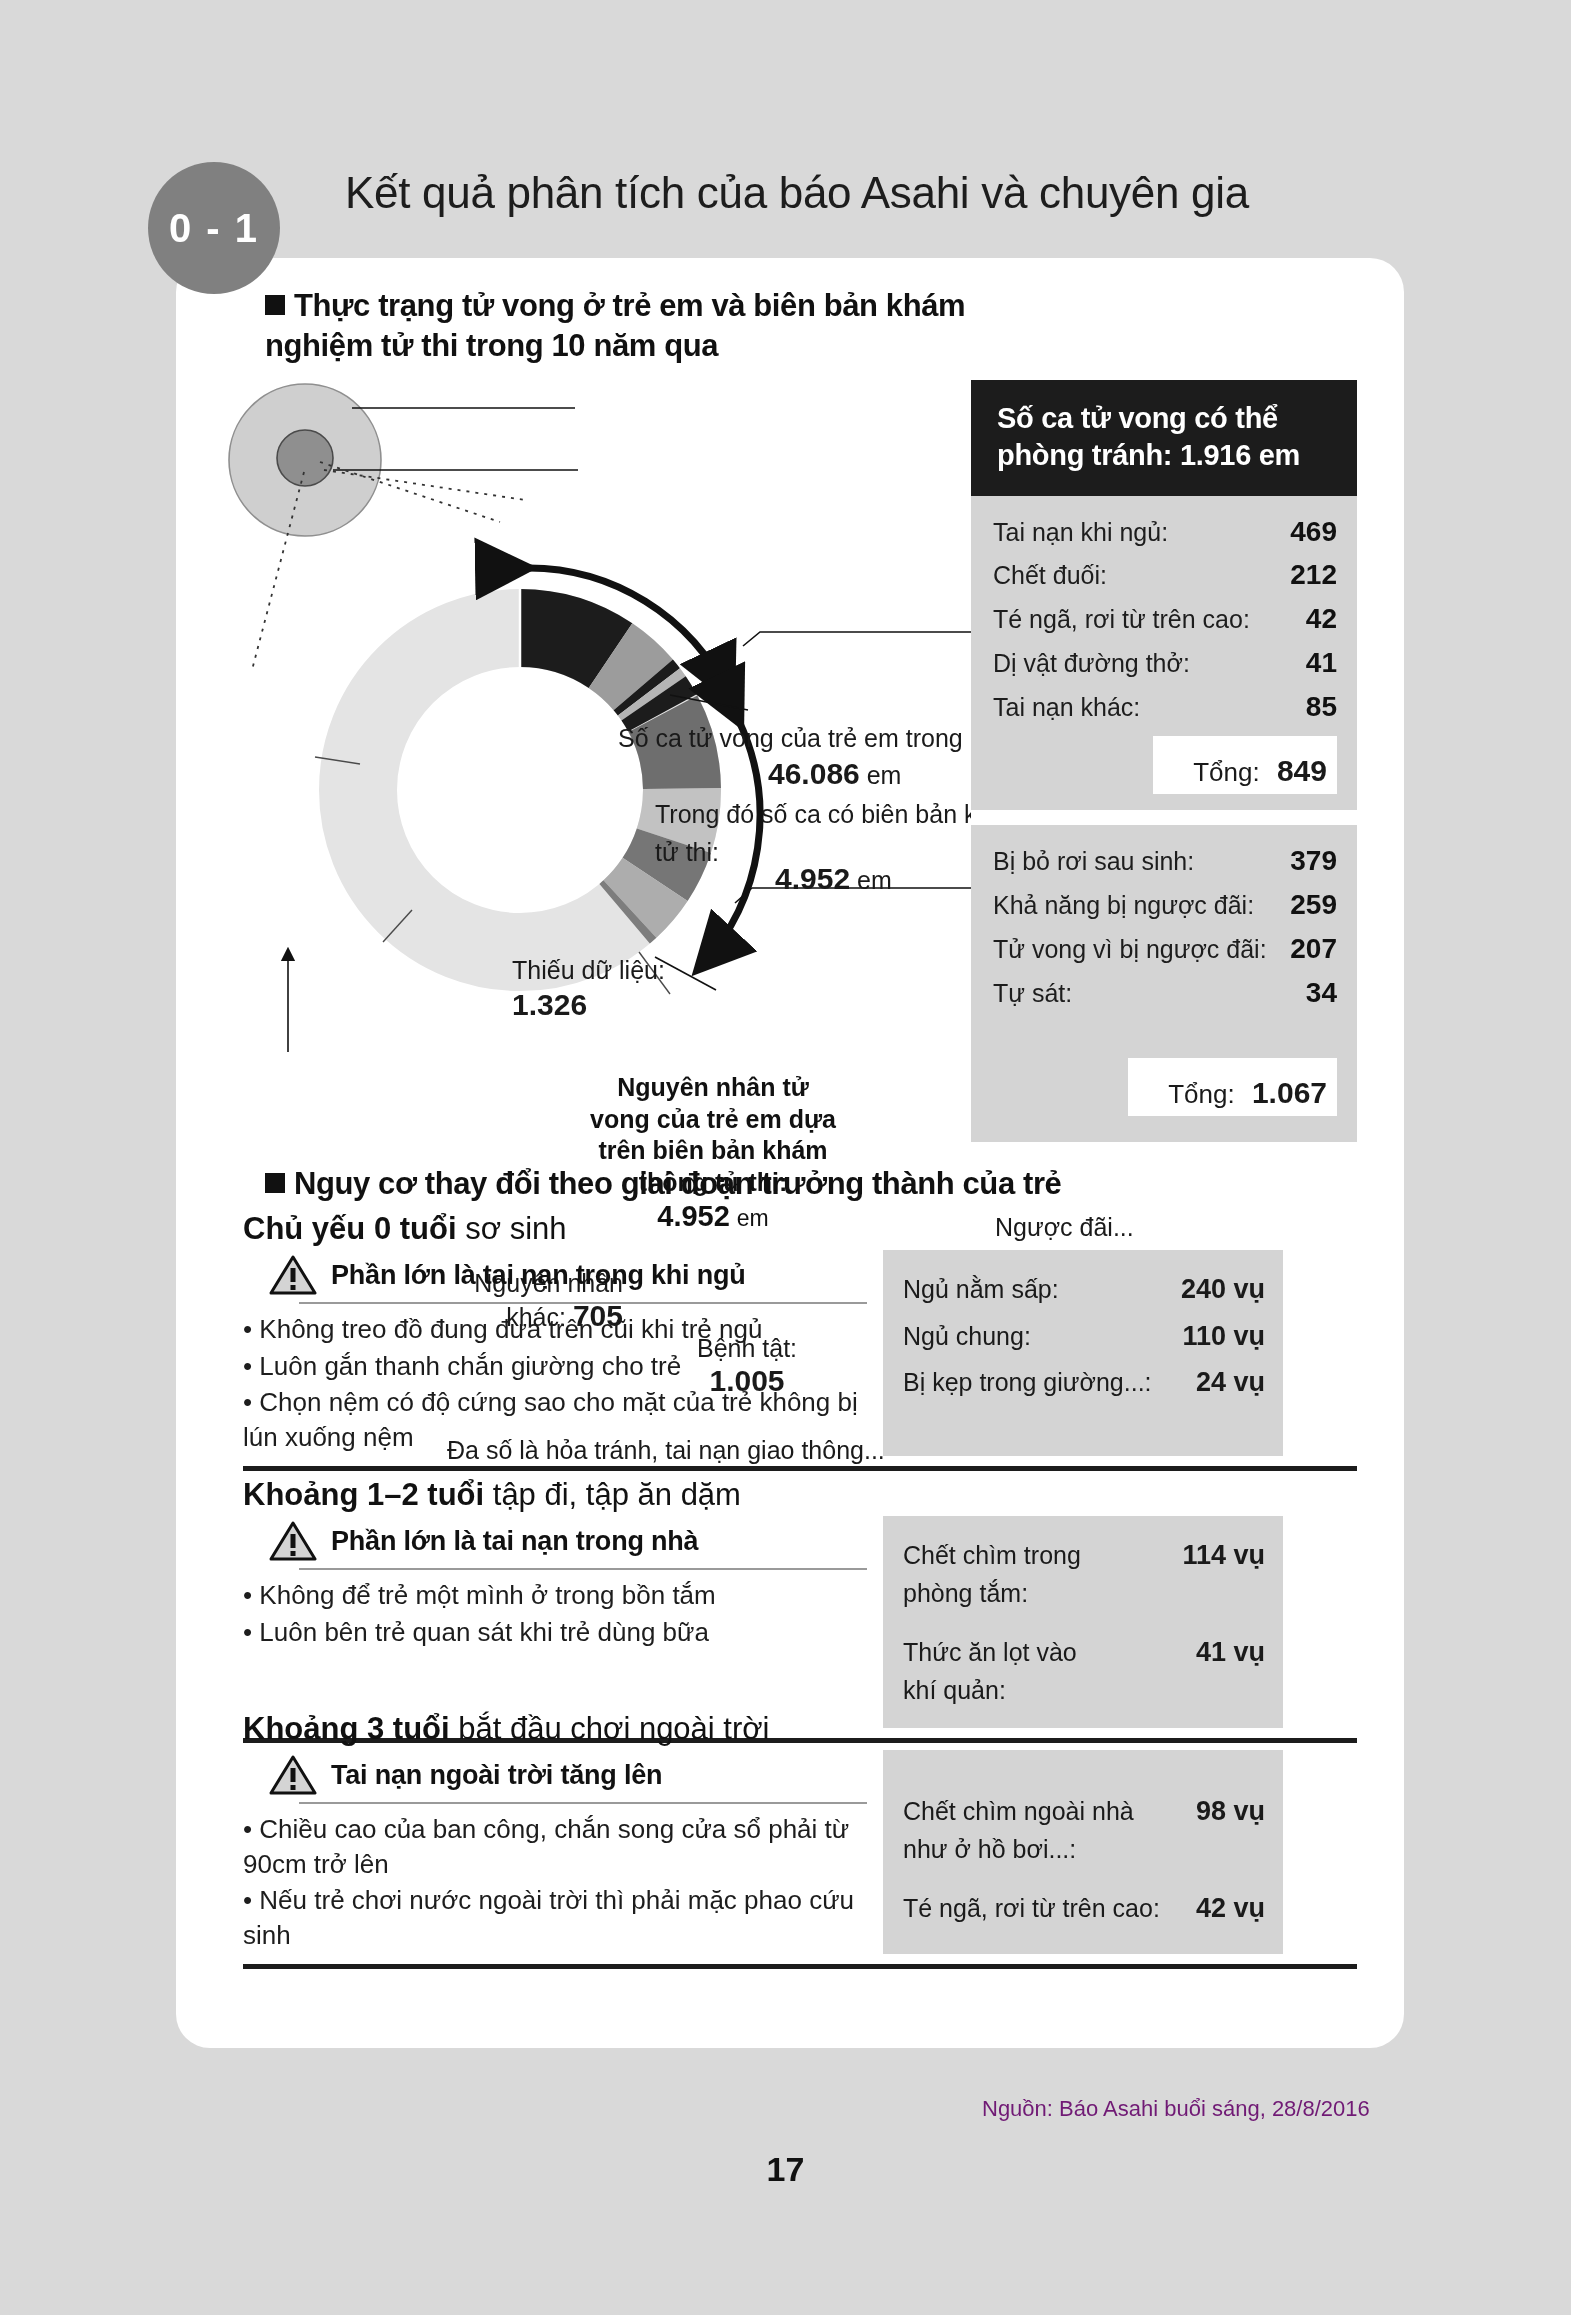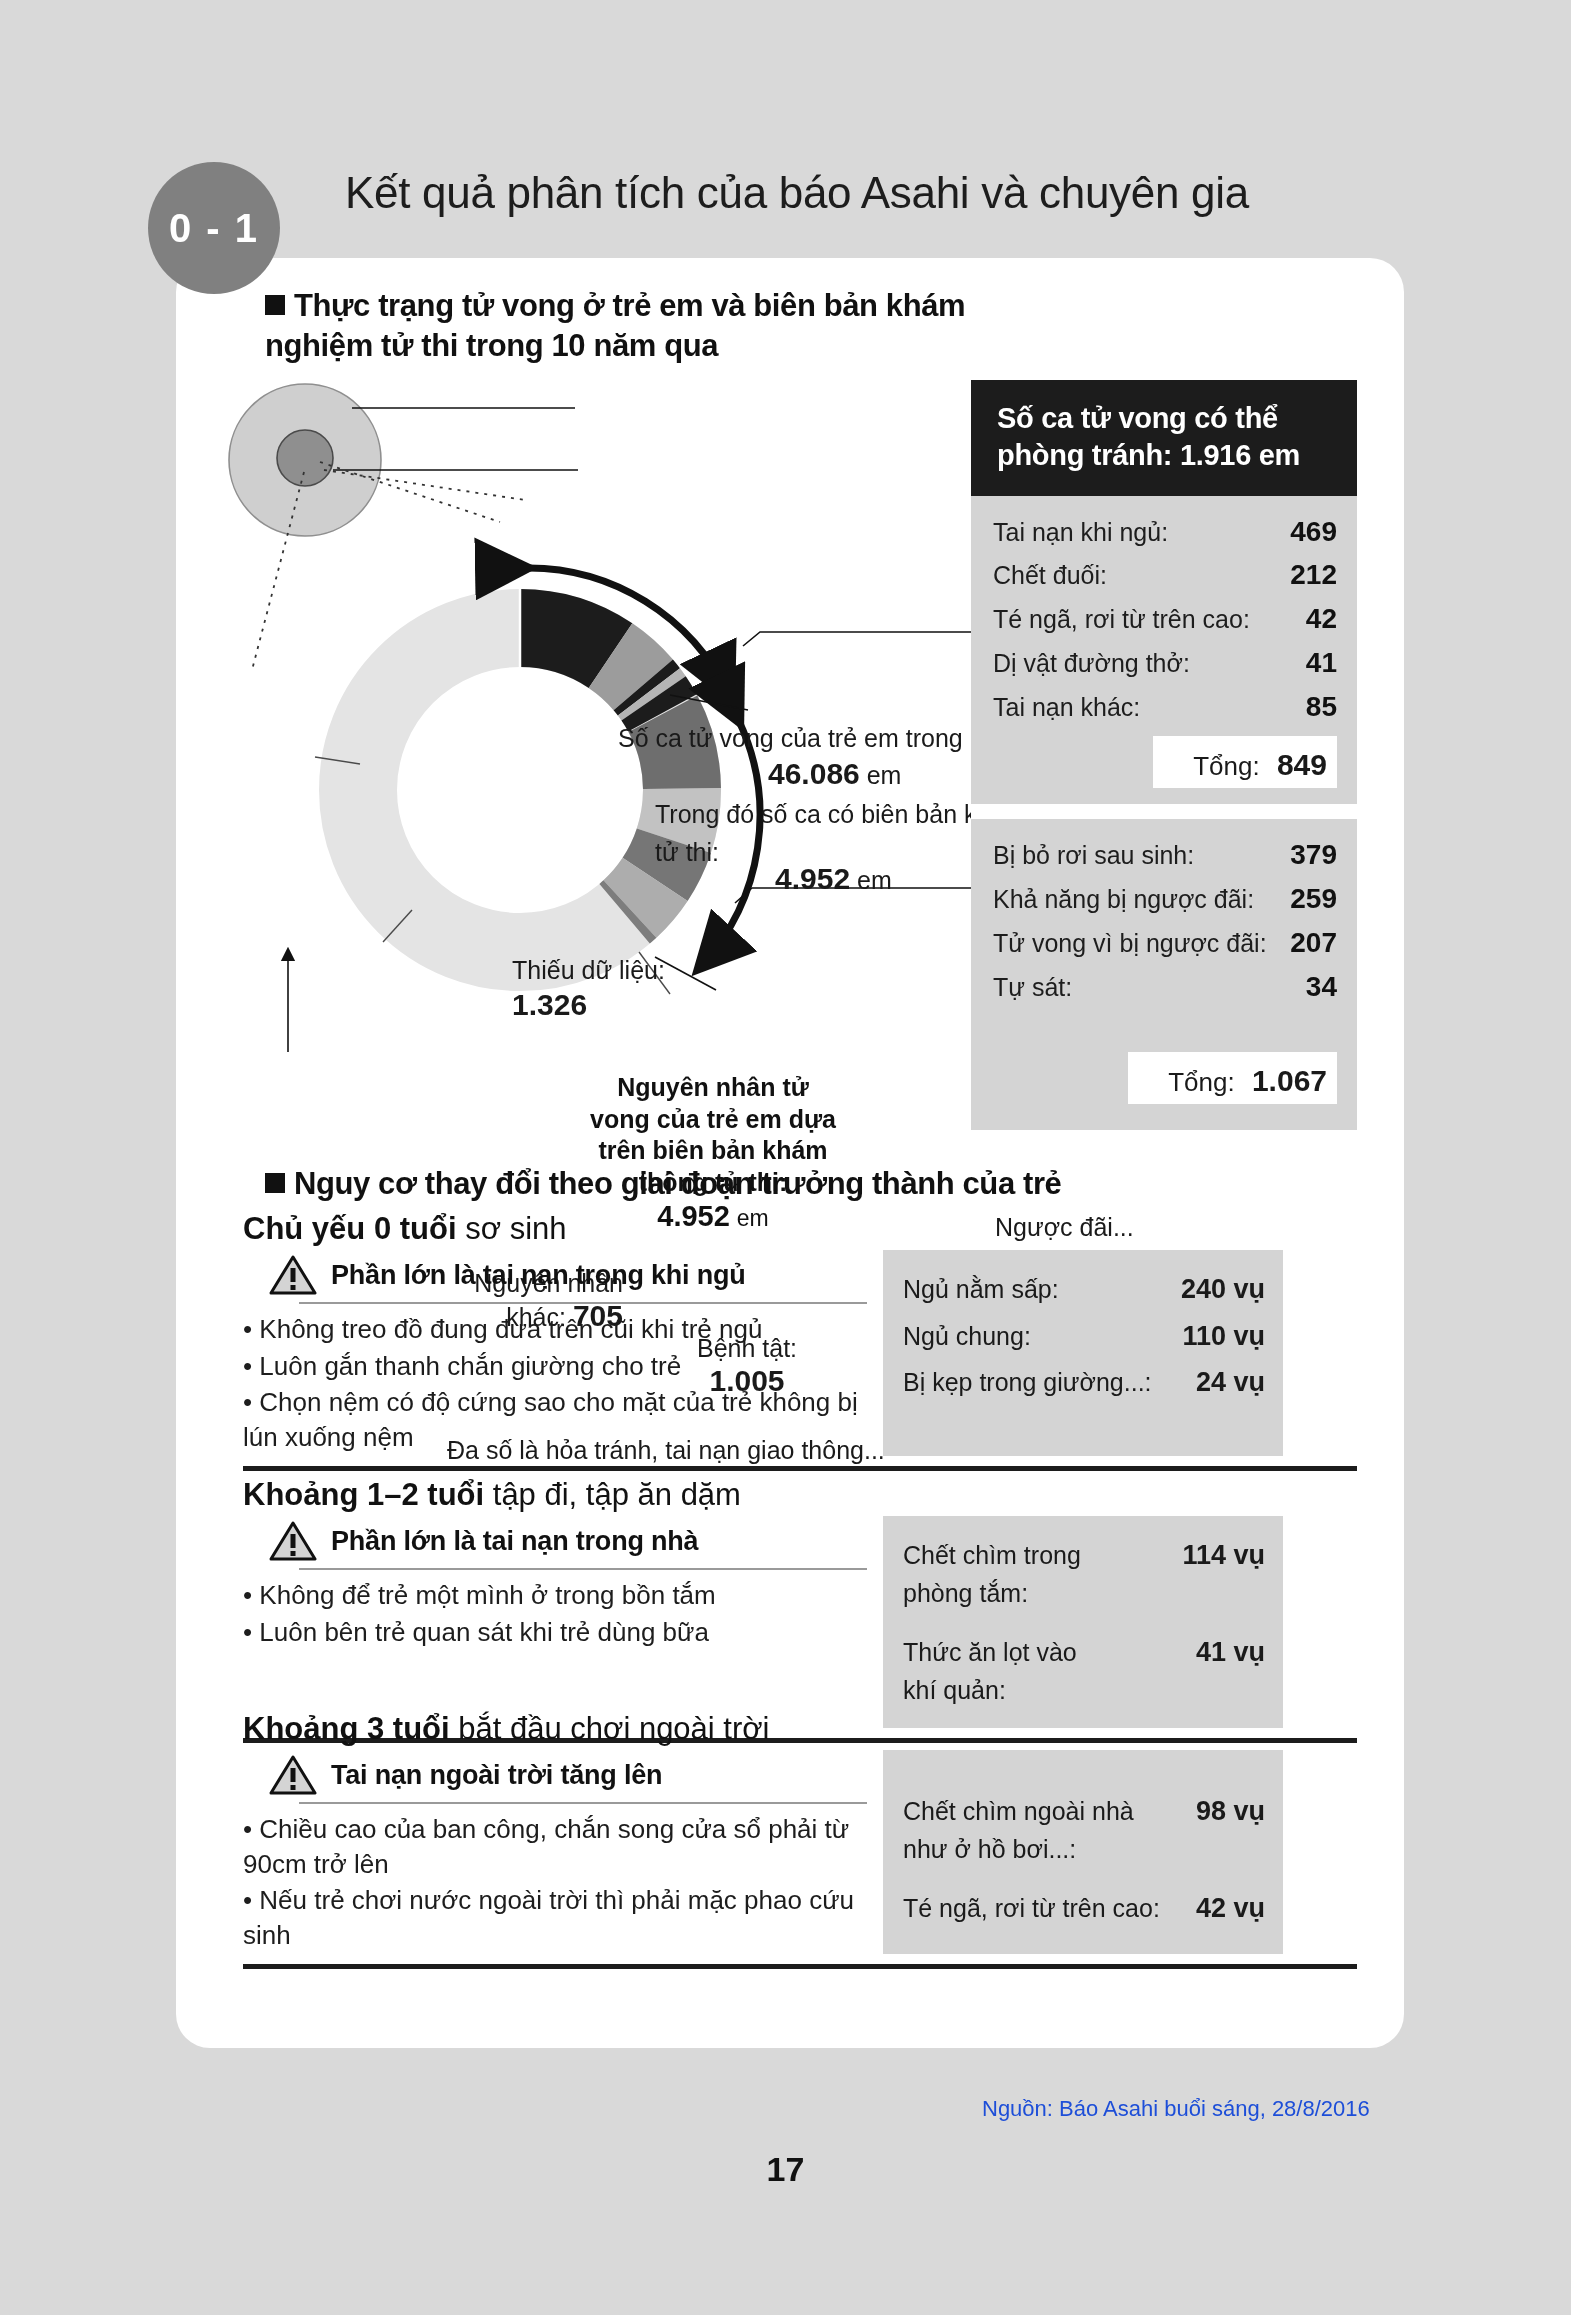--- a/index.html
+++ b/index.html
@@ -78,21 +78,21 @@
   .panel{position:absolute;left:971px;top:380px;width:386px;}
   .panel-hd{
     background:#1c1c1c;color:#fff;font-weight:700;font-size:29px;line-height:1.27;
     padding:20px 10px 22px 26px;letter-spacing:-0.3px;
   }
   .panel-body{background:#d4d4d4;padding:14px 20px 16px 22px;}
   .prow{display:flex;align-items:baseline;justify-content:space-between;font-size:25px;line-height:1.42;padding:2px 0;}
   .prow .k{font-weight:400;color:#1d1d1d;white-space:nowrap;}
   .prow .v{font-weight:700;font-size:28px;color:#111;margin-left:10px;}
   .ptotal{display:flex;justify-content:flex-end;margin-top:8px;}
-  .ptotal span{background:#fff;padding:12px 10px 6px 16px;font-size:26px;margin-left:8px;}
+  .ptotal span{background:#fff;padding:18px 10px 6px 16px;font-size:26px;margin-left:8px;}
   .ptotal b{font-weight:700;font-size:30px;}
   .panel-gap{height:15px;background:#fff;}
 
   
   .stage{position:absolute;left:243px;width:1114px;}
   #stage1{top:1212px;}
   #stage2{top:1478px;}
   #stage3{top:1712px;}
 
   .stage-title{font-size:31px;line-height:1.1;margin-bottom:4px;color:#111;}
@@ -108,21 +108,21 @@
   .warn-rule{border-bottom:2px solid #9a9a9a;margin:6px 0 8px 56px;}
 
   .bul{font-size:26px;line-height:1.33;color:#1d1d1d;margin:2px 0;}
   .hr-thick{border-top:5px solid #1c1c1c;margin-top:10px;}
 
   .rrow{display:flex;align-items:baseline;justify-content:space-between;font-size:25px;line-height:1.5;padding:3px 0;}
   .rrow .k{white-space:pre-line;}
   .rrow .v{font-weight:700;font-size:27px;white-space:nowrap;margin-left:12px;}
 
   
-  .src{position:absolute;left:982px;top:2096px;font-size:22px;color:#1d4ed8;}
+  .src{position:absolute;left:982px;top:2096px;font-size:22px;color:#701a75;}
   .pgno{position:absolute;left:0;right:0;top:2150px;text-align:center;font-size:34px;font-weight:700;color:#111;}
 </style>
 </head>
 <body>
 
 <div class="page">
 
   <div class="badge">0 - 1</div>
   <div class="head-title">Kết quả phân tích của báo Asahi và chuyên gia</div>
 

